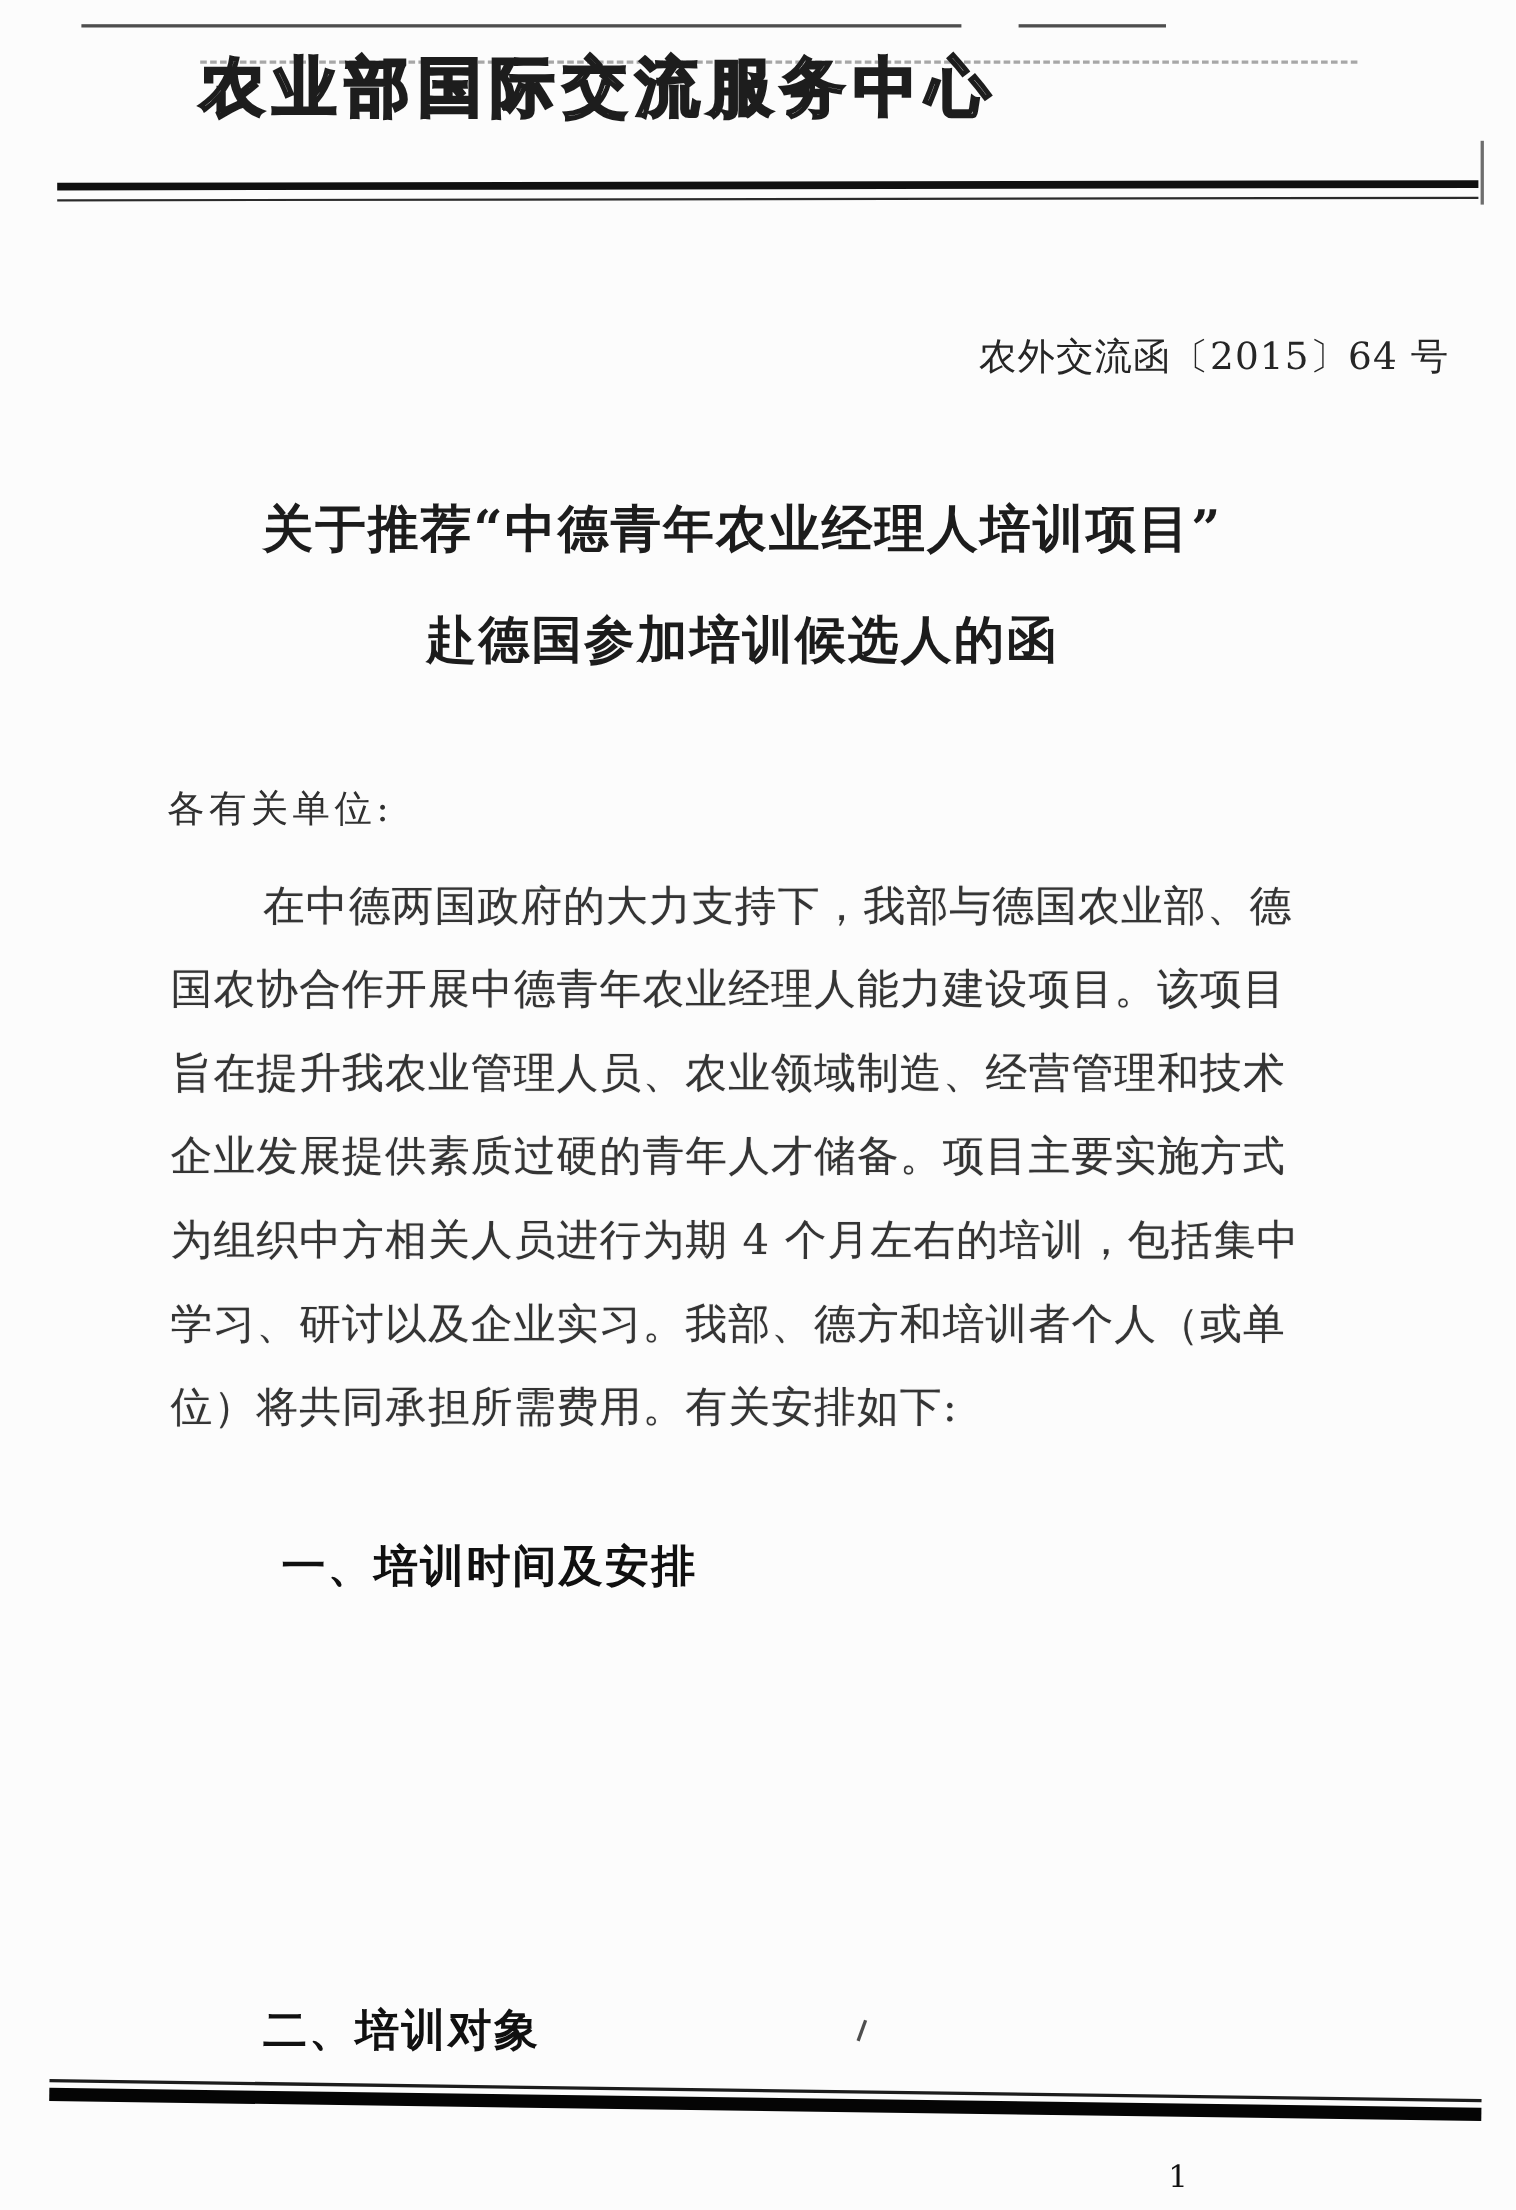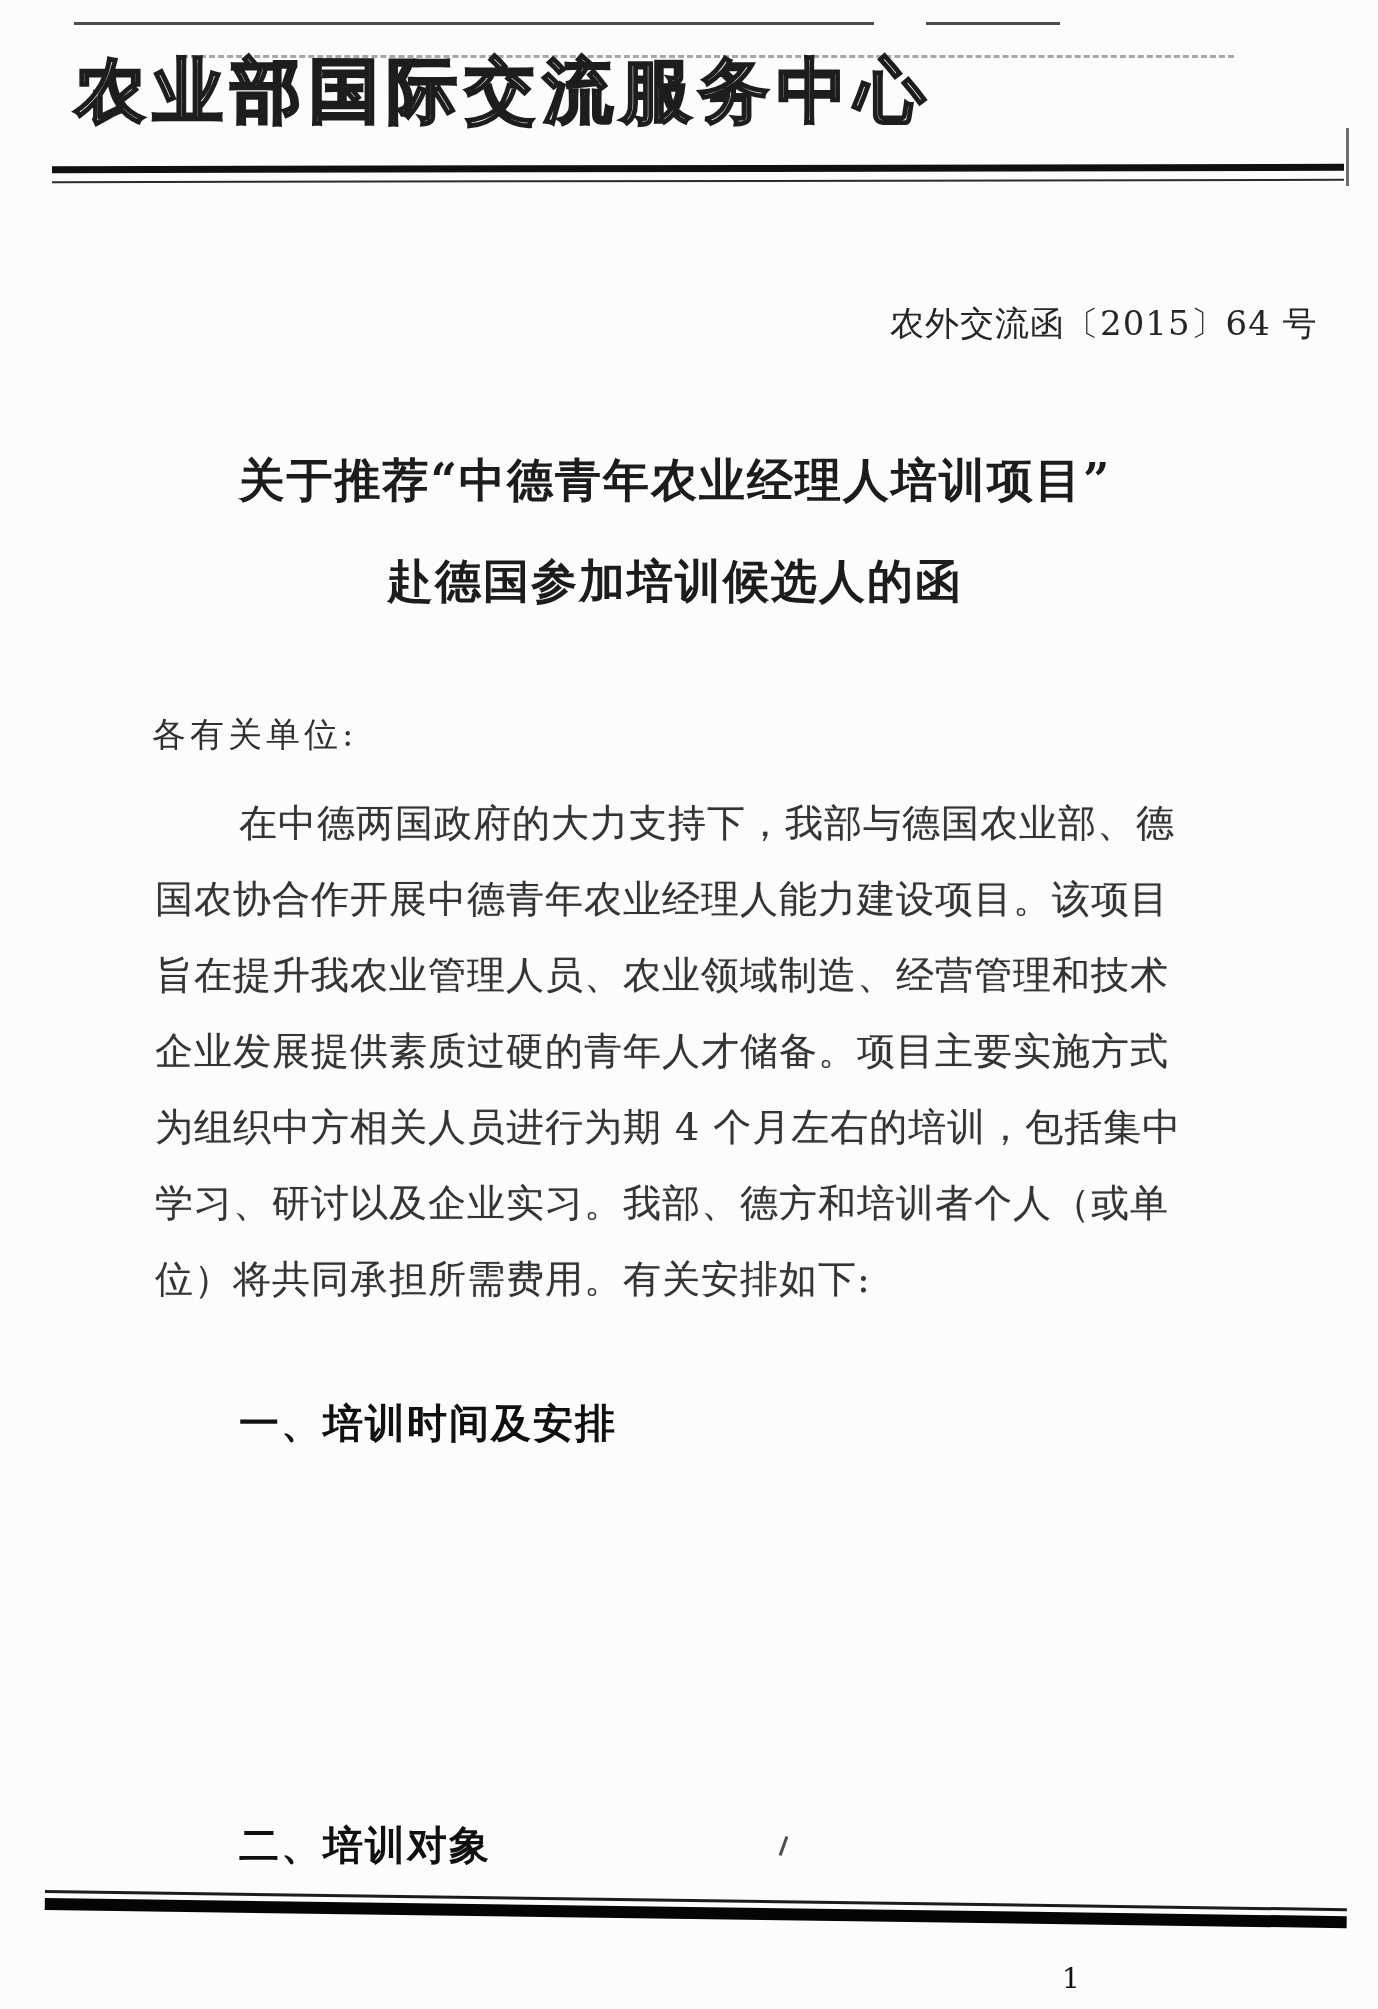--- a/index.html
+++ b/index.html
@@ -16,24 +16,24 @@
   .top-edge-line-left  { top:22px; left:74px;  width:800px; height:3px; opacity:.8; }
   .top-edge-line-right { top:22px; left:926px; width:134px; height:3px; opacity:.8; }
   .top-dash-line {
     position:absolute; top:55px; left:182px; width:1052px; height:0;
     border-top:3px dashed rgba(40,40,40,.40);
   }
   .right-edge-tick { top:128px; left:1346px; width:3px; height:58px; opacity:.65; }
   .small-tick { top:1836px; left:782px; width:3px; height:20px; transform:rotate(20deg); opacity:.8; }
   
   .letterhead {
-    position:absolute; top:40px; left:75px; width:940px;
-    text-align:left; line-height:102px;
+    position:absolute; top:28px; left:75px; width:940px;
+    text-align:center; line-height:102px;
     font-family:"DejaVu Sans","Liberation Sans",sans-serif;
-    font-size:70px; font-weight:bold; letter-spacing:8px;
+    font-size:58px; font-weight:bold; letter-spacing:8px;
     color:#1d1d1d; white-space:nowrap;
   }
   @supports (-webkit-text-stroke: 2px black) {
     .letterhead { color:rgba(255,255,255,0); -webkit-text-stroke:2.6px #1d1d1d; }
   }
   .rule-thick { top:165px; left:52px; width:1292px; height:7px; background:#101010; transform:rotate(-.1deg); }
   .rule-thin  { top:180px; left:52px; width:1292px; height:2px; background:#2b2b2b; transform:rotate(-.1deg); }
   
   .reference {
     position:absolute; top:301px; left:890px; width:366px;
@@ -57,21 +57,21 @@
     color:#343434; letter-spacing:1px; white-space:nowrap;
     text-shadow:0 0 1px rgba(0,0,0,.30);
   }
   .para-2 .body-line { line-height:86px; height:86px; }
   .indent { text-indent:84px; }
   .section-heading {
     position:absolute; left:239px;
     font-family:"DejaVu Sans","Liberation Sans",sans-serif;
     font-size:40px; font-weight:700; color:#101010; letter-spacing:2px; white-space:nowrap;
   }
-  .heading-1 { top:1396px; }
+  .heading-1 { top:1396px;margin-left:17px; }
   .heading-2 { top:1818px; }
   
   .bottom-bar-wrap {
     position:absolute; top:1890px; left:45px; width:1302px;
     transform:rotate(.8deg); transform-origin:left top;
   }
   .bottom-bar-thin  { height:3px; background:#1c1c1c; margin-bottom:5px; }
   .bottom-bar-thick { height:12px; background:#050505; }
   .page-mark {
     position:absolute; top:1962px; left:1062px;

